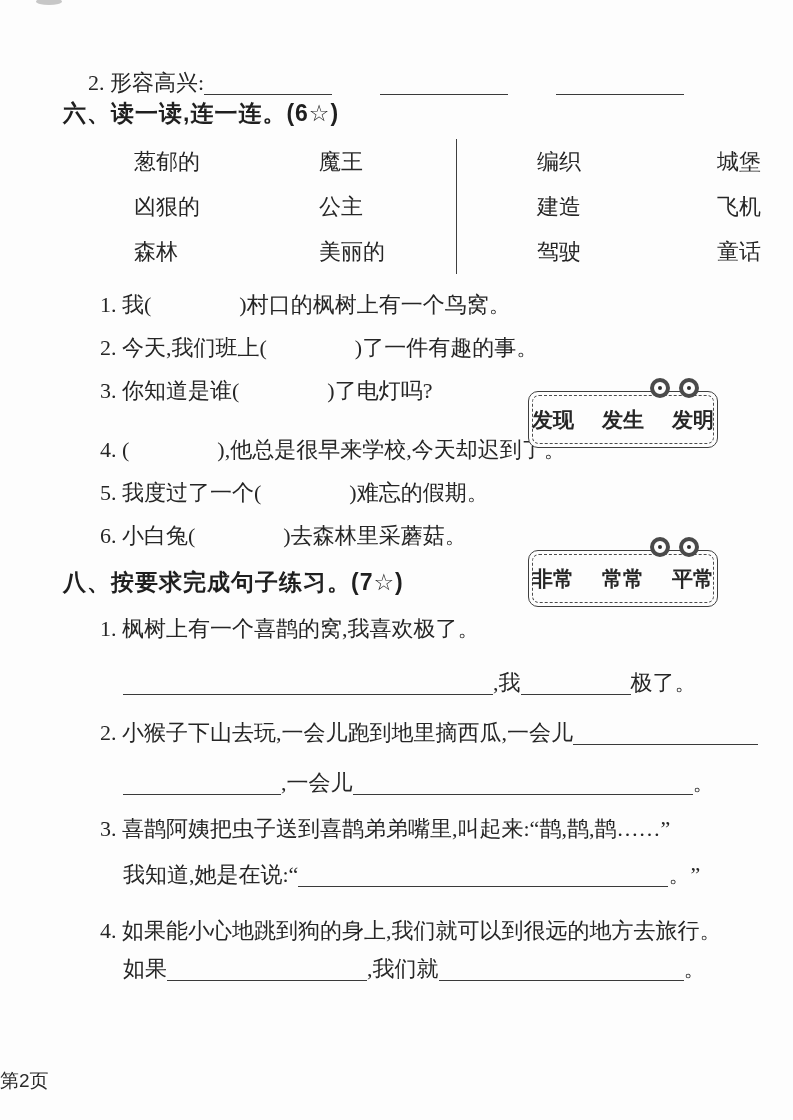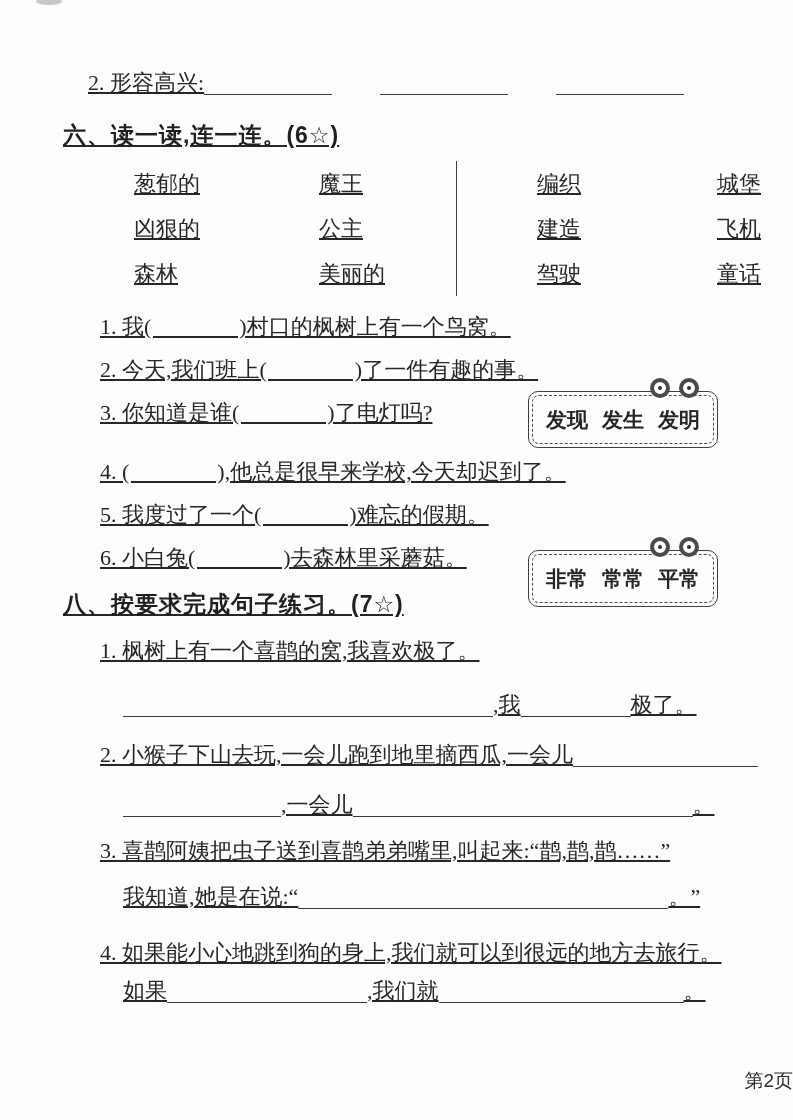--- a/index.html
+++ b/index.html
@@ -8,21 +8,20 @@
     background:#fdfdfd;
     font-family:"Liberation Serif","DejaVu Serif",serif;
     color:#262626;
     overflow:hidden;
   }
   .page {
     position:relative;
     width:793px; height:1120px;
     padding:0 21px 0 63px;
     box-sizing:border-box;
-    text-decoration:underline;
   }
   .smudge {
     position:absolute; left:36px; top:-2px;
     width:26px; height:7px; background:#9a9a9a;
     border-radius:50%; opacity:.55;
   }
   .heading {
     font-family:"Liberation Sans","DejaVu Sans",sans-serif;
     font-weight:700; font-size:23px; letter-spacing:1px;
     color:#1f1f1f;
@@ -32,21 +31,21 @@
     display:inline-block; height:4px;
     border-bottom:1.7px solid #3a3a3a;
     vertical-align:-5px;
   }
   .sp { display:inline-block; height:1px; }
   
   .s5-row { margin-left:25px; }
   .s5-row.first { padding-top:68px; }
   .s5-row.second { margin-top:22px; }
   
-  .h6 { margin-top:22px; }
+  .h6 { }
   .match-wrap { display:flex; margin-top:10px; margin-left:35px; font-size:22px; }
   .match-left {
     display:grid; grid-template-columns:185px 137px;
     border-right:1.6px solid #3f3f3f;
     margin-left:36px;
   }
   .match-right { display:grid; grid-template-columns:180px 120px; padding-left:80px; }
   .match-cell { line-height:45px; height:45px; }
   
   .h7 { margin-top:16px; }
@@ -58,21 +57,21 @@
     border:1.6px solid #3f3f3f; border-radius:10px;
     background:#fdfdfd; box-sizing:border-box;
   }
   .word-box::before {
     content:""; position:absolute; inset:3px;
     border:1.2px dashed #4a4a4a; border-radius:7px;
   }
   .word-box.box1 { top:391px; }
   .word-box.box2 { top:550px; }
   .word-box-words {
-    position:relative; display:flex; justify-content:center; gap:14px;
+    position:relative; display:flex; justify-content:center; gap:28px;
     font-size:21px; font-weight:700; margin-top:14px;
   }
   .ring {
     position:absolute; top:-14px;
     width:20px; height:20px; border-radius:50%;
     border:4px solid #4a4a4a; background:#fdfdfd;
     box-sizing:border-box; z-index:2;
   }
   .ring::after {
     content:""; position:absolute; left:4px; top:4px;
@@ -81,21 +80,21 @@
   .ring.rA { left:121px; } .ring.rB { left:150px; }
   
   .h8 { margin-top:10px; }
   .s8-sent { margin-left:37px; font-size:22px; white-space:nowrap; }
   .s8-ans  { margin-left:60px; font-size:22px; white-space:nowrap; }
   .m16{margin-top:16px;} .m18{margin-top:8px;} .m20{margin-top:20px;}
   .m24{margin-top:24px;} .m26{margin-top:26px;}
   
   .footer {
     position:absolute; left:0; width:793px; top:1068px;
-    text-align:right;
+    text-align:left;
     font-family:"Liberation Sans","DejaVu Sans",sans-serif;
     font-size:19px; color:#2b2b2b;
   }
 </style>
 </head>
 <body>
 
 <div class="page">
   <div class="smudge"></div>
 

